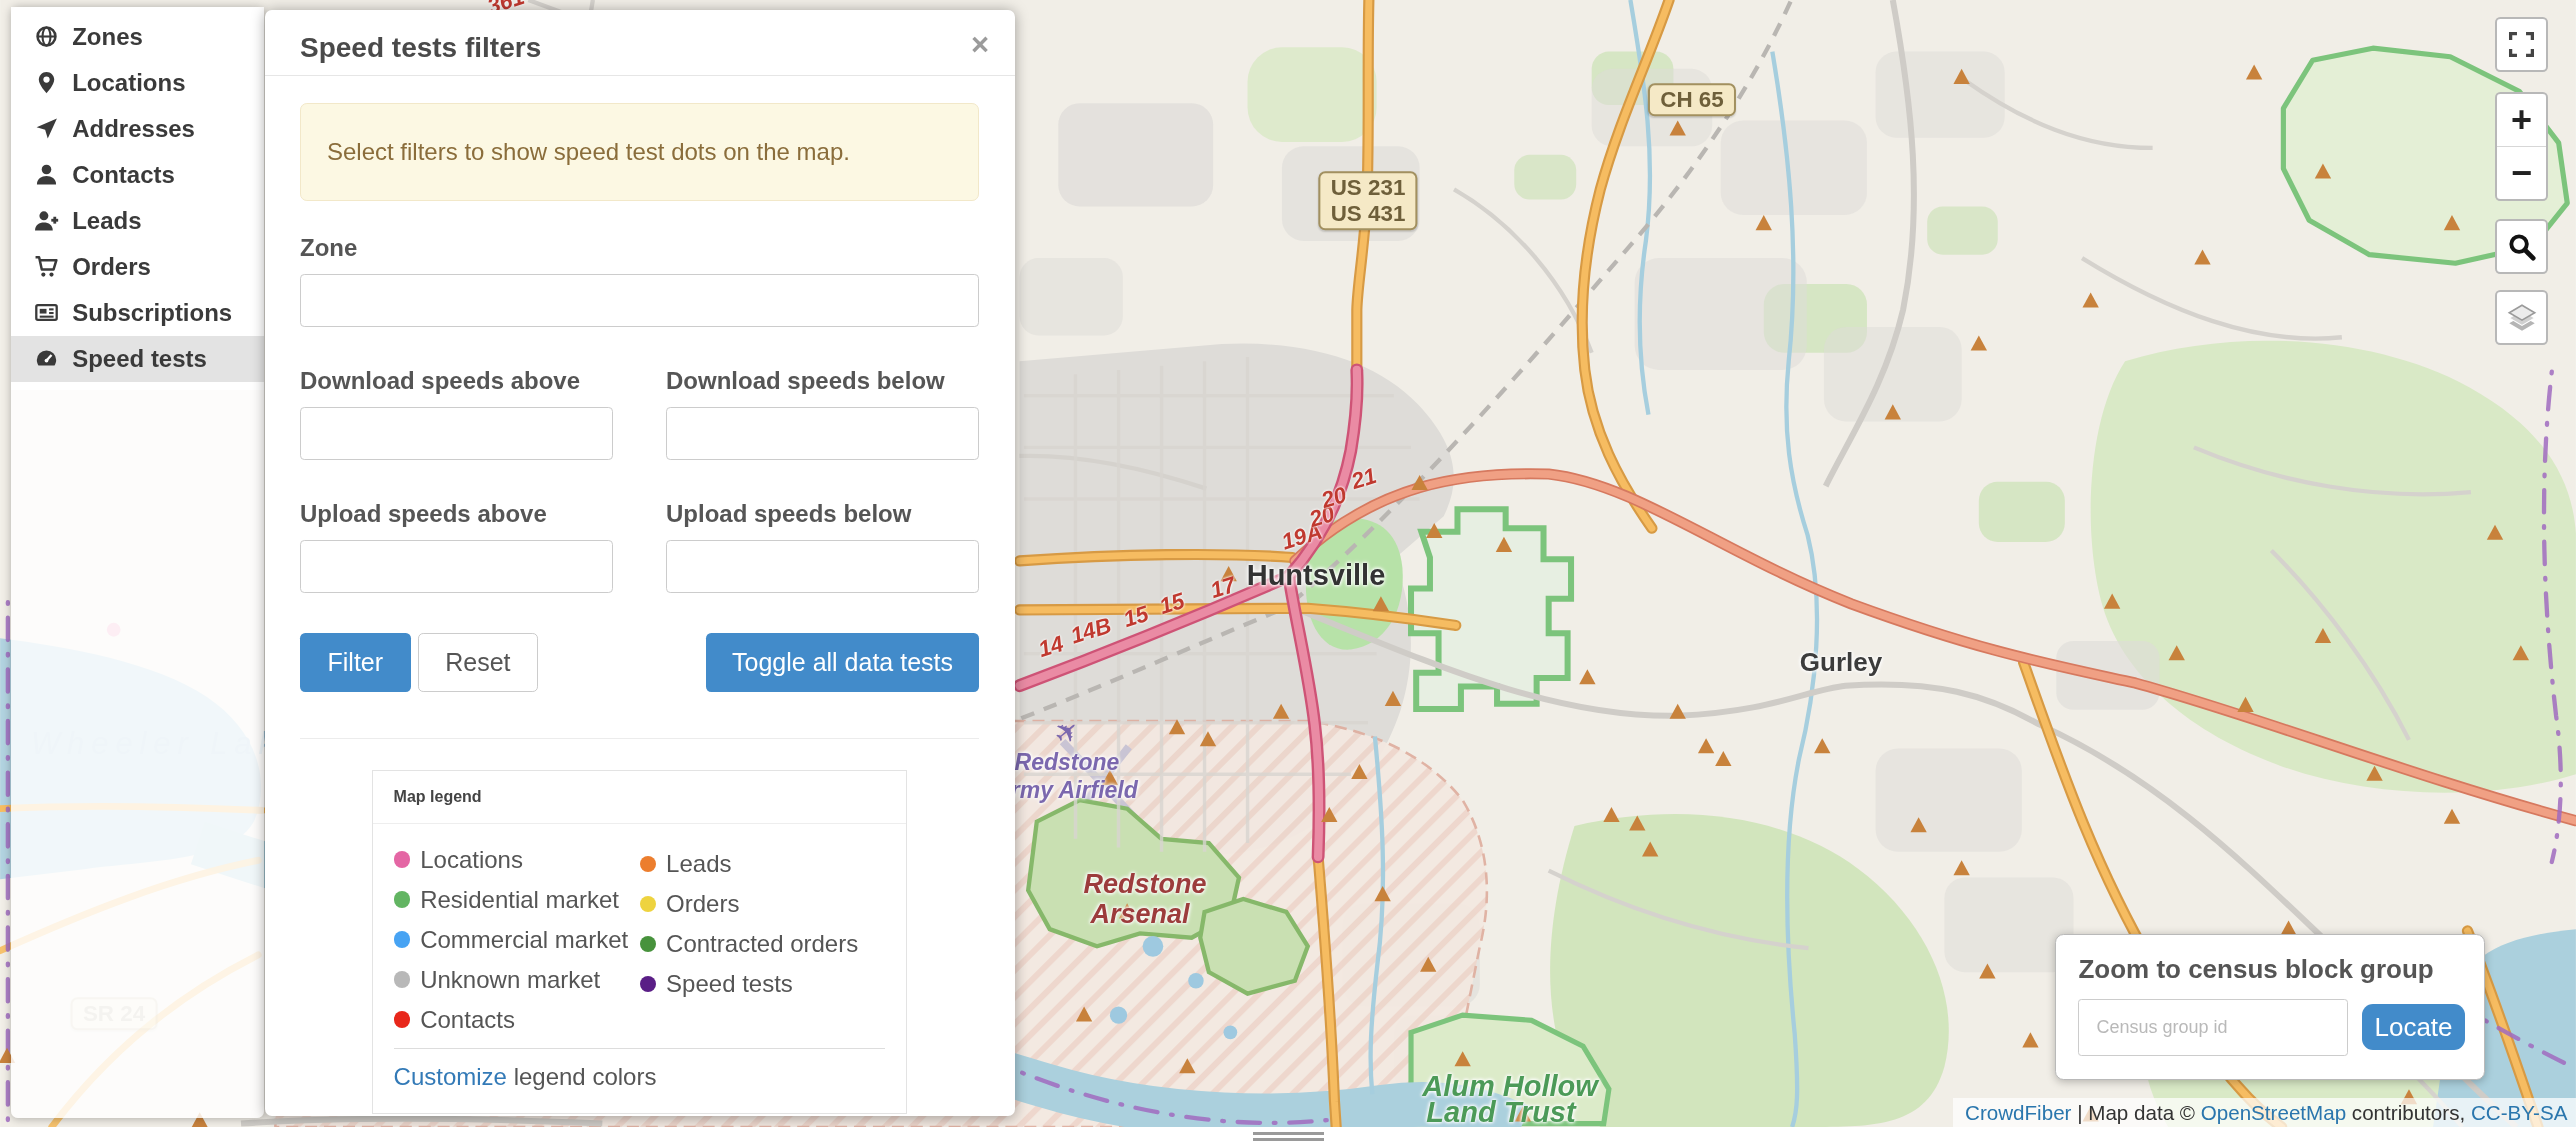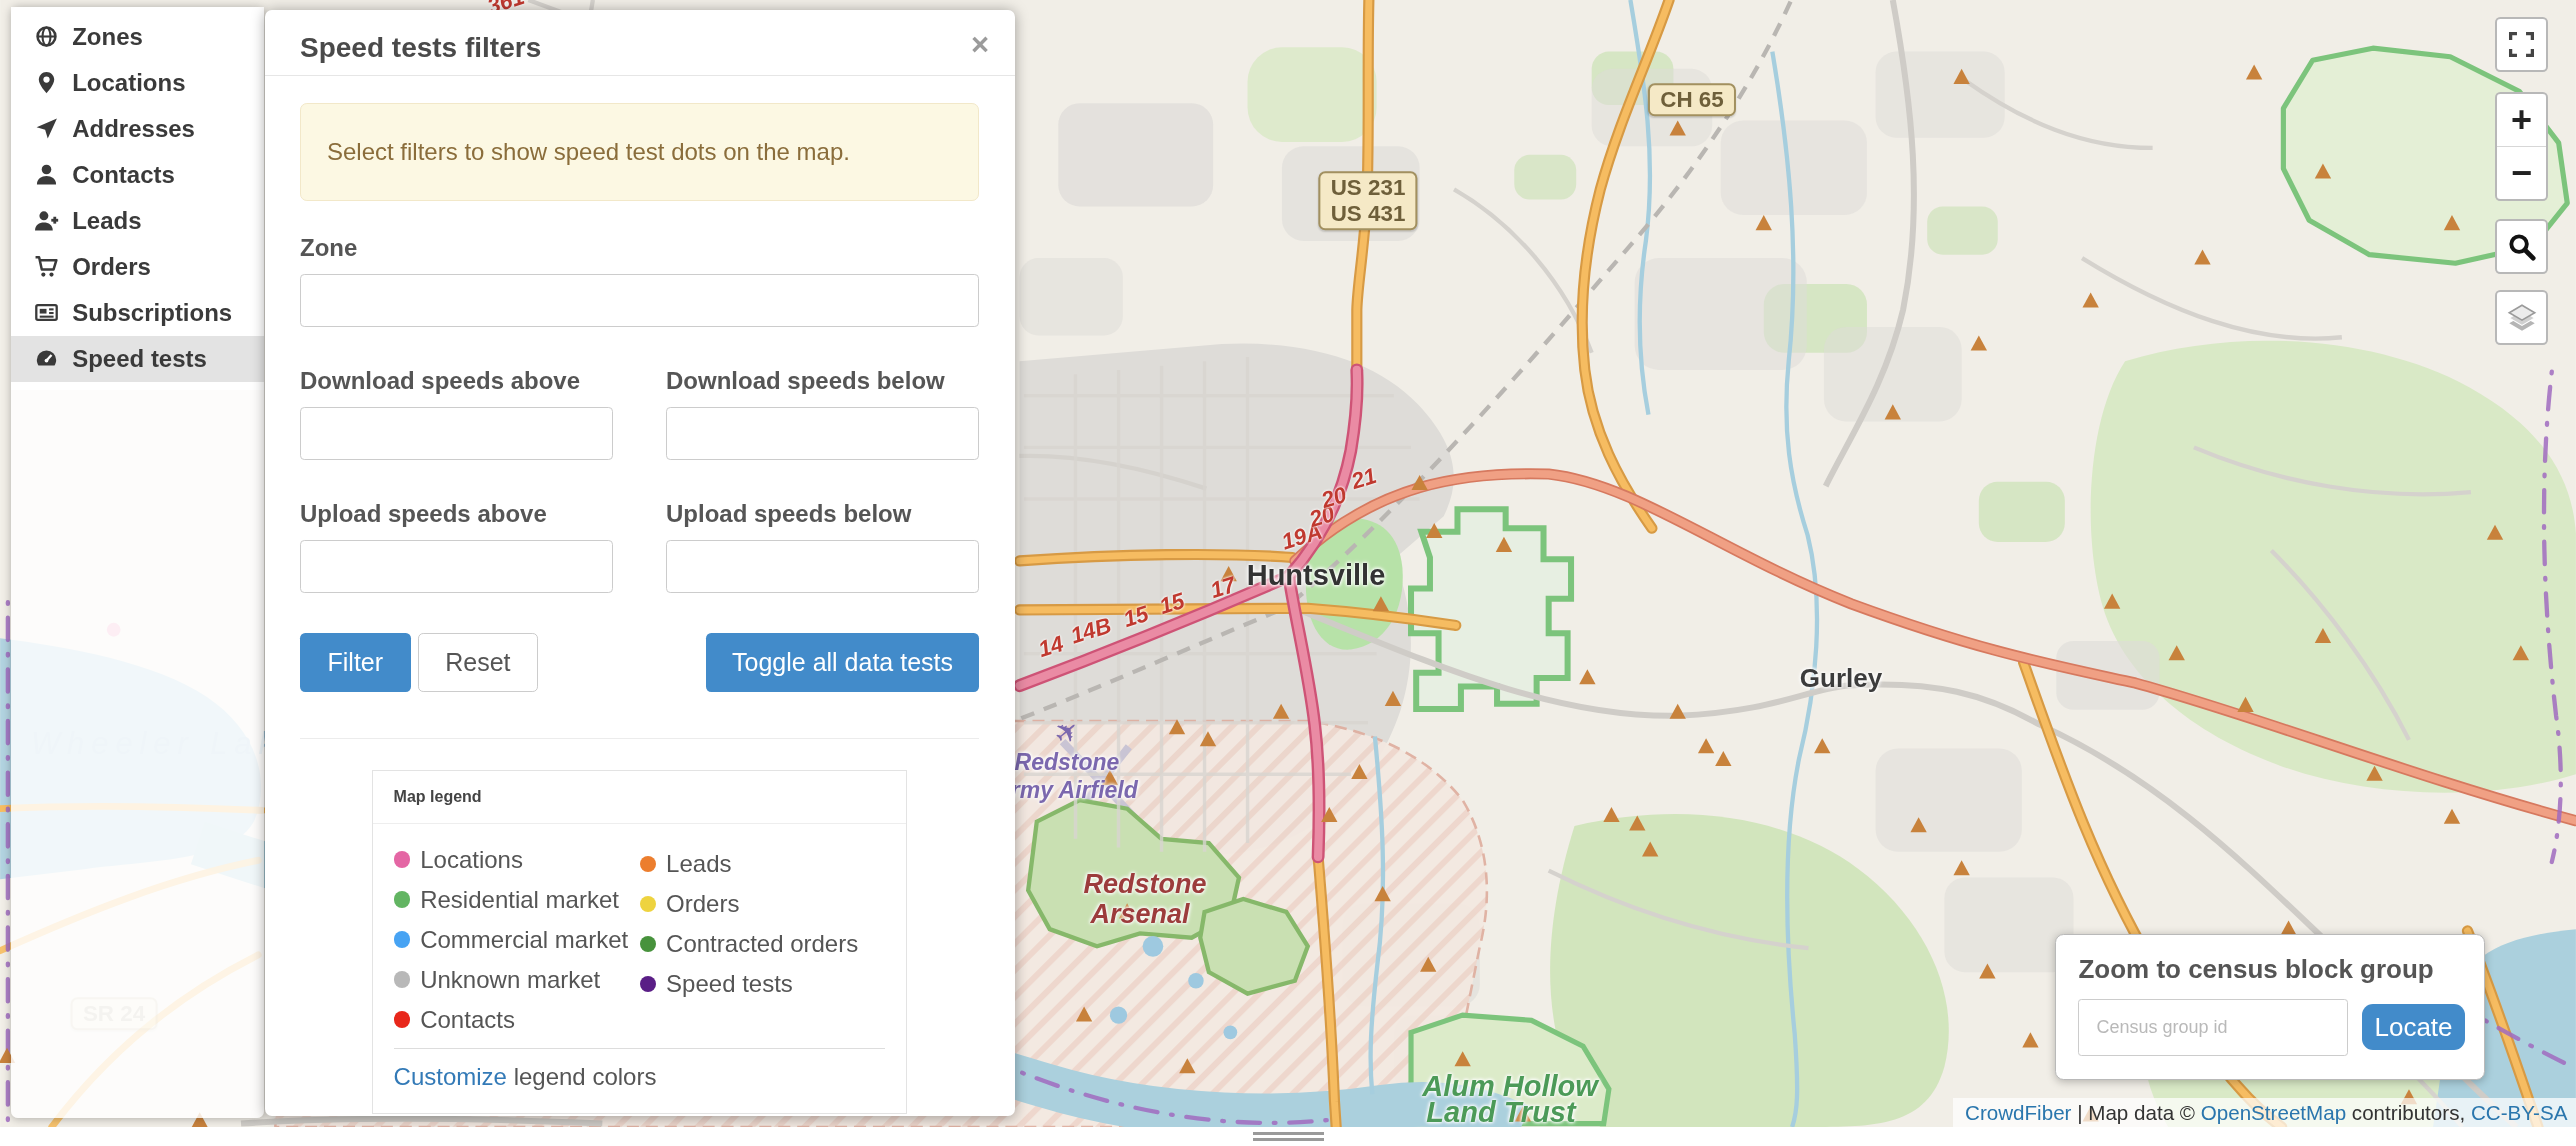--- a/index.html
+++ b/index.html
@@ -312,21 +312,21 @@
         <use href="#tri" x="2900" y="620"></use>
       <use href="#tri" x="2930" y="760"></use>
         <use href="#tri" x="232" y="1303"></use>
         <use href="#tri" x="8" y="1228"></use>
     </g>
     <circle cx="132" cy="732" r="8" fill="#f0a0c4"></circle>
   </svg>
 
   <div class="map-labels">
     <span class="mlabel city" style="left:1316px;top:575px;">Huntsville</span>
-    <span class="mlabel town" style="left:1841px;top:678px;">Gurley</span>
+    <span class="mlabel town" style="left:1841px;top:662px;">Gurley</span>
     <span class="mlabel plane" style="left:1067px;top:732px;">✈</span>
     <span class="mlabel purple-lbl" style="left:1067px;top:762px;">Redstone</span>
     <span class="mlabel purple-lbl" style="left:1066px;top:790px;">Army Airfield</span>
     <span class="mlabel darkred-lbl" style="left:1145px;top:884px;">Redstone</span>
     <span class="mlabel darkred-lbl" style="left:1140px;top:914px;">Arsenal</span>
     <span class="mlabel green-lbl" style="left:1510px;top:1086px;">Alum  Hollow</span>
     <span class="mlabel green-lbl" style="left:1501px;top:1112px;">Land Trust</span>
     <span class="mlabel lake-lbl" style="left:168px;top:744px;">Wheeler Lake</span>
 
     <span class="shield" style="left:1692px;top:100px;">CH 65</span>

